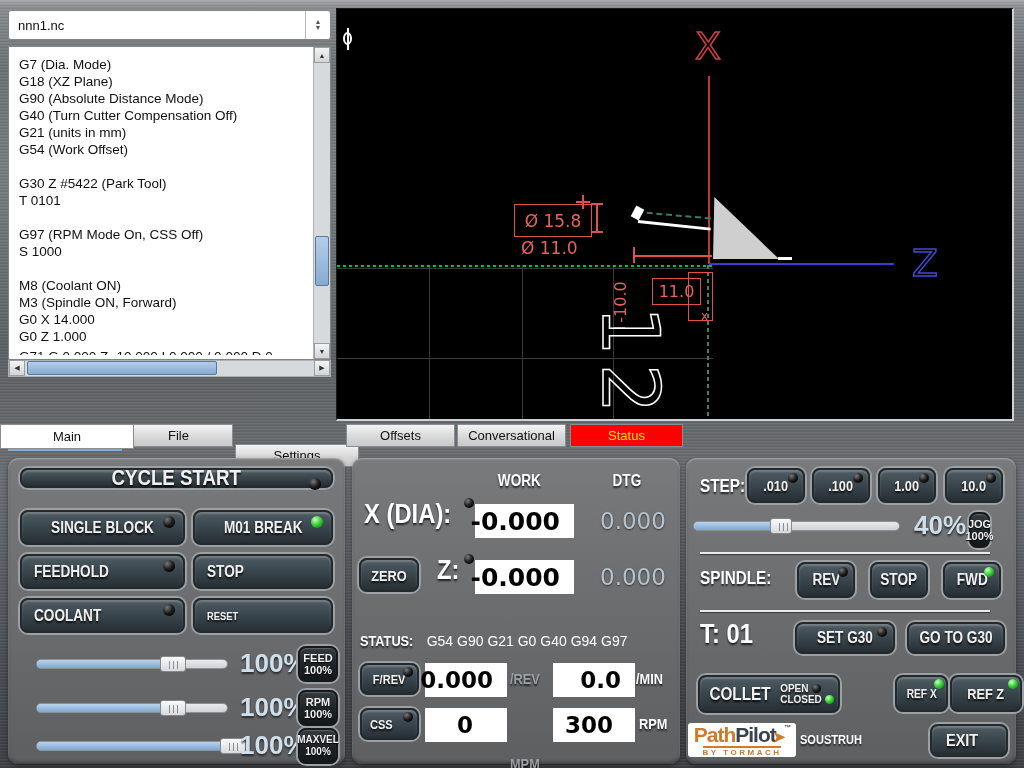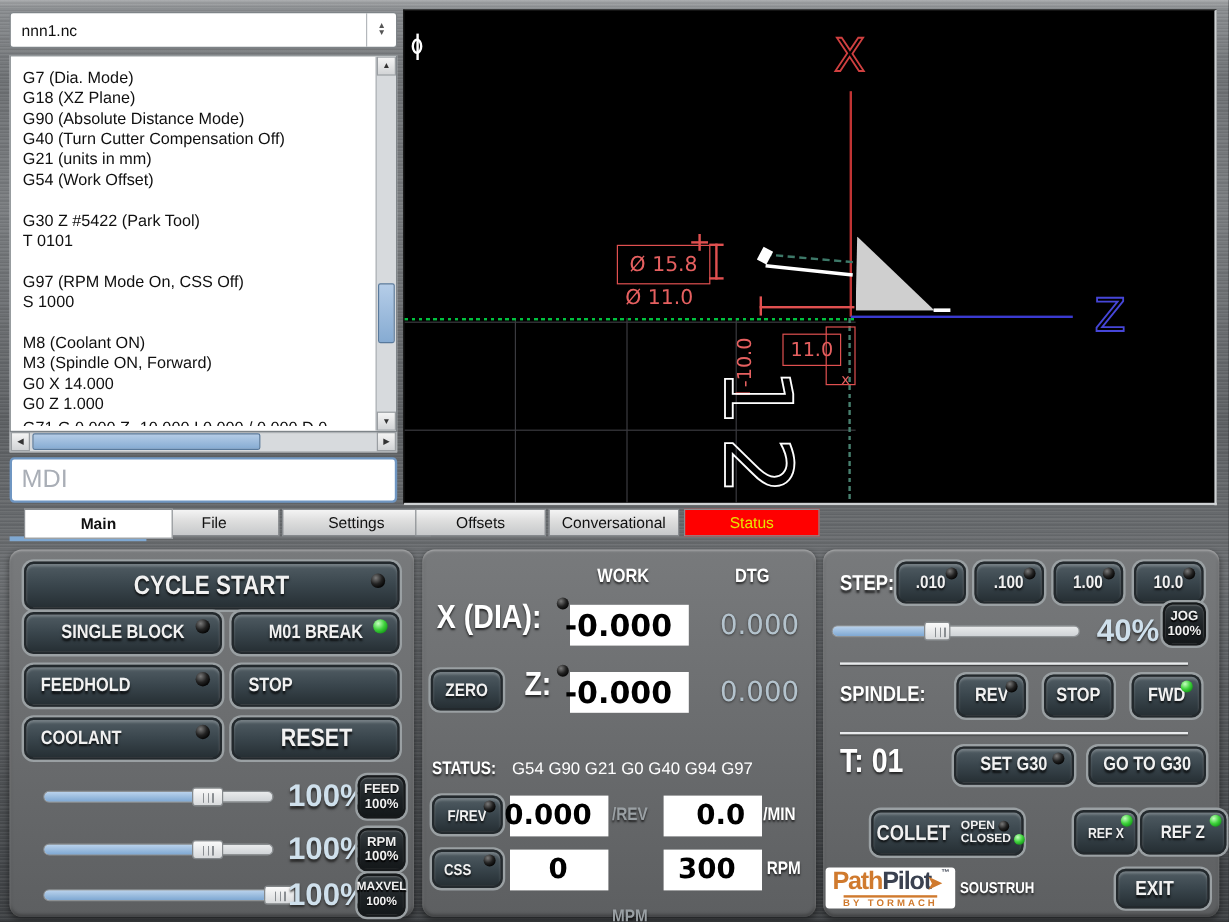--- a/index.html
+++ b/index.html
@@ -187,34 +187,31 @@
   <div class="abs hscroll">
     <div class="sbtn" style="left:0;top:-1px;">
         <span>◀</span>
       </div>
     <div class="sbtn" style="right:0;top:-1px;">
         <span>▶</span>
       </div>
     <div class="sthumb" style="left:18px;top:0px;width:190px;height:14px;"></div>
   </div>
 
-  <div class="abs mdi">
-    <input type="text" placeholder="MDI" style="">
-  </div>
-
-  <div class="abs tab active" style="left:20px;width:124px;font-weight:bold;">Main</div>
+
+  <div class="abs tab active" style="left:0;width:134px;">Main</div>
   <div class="abs tab" style="left:124px;width:109px;">File</div>
-  <div class="abs tab" style="left:235px;width:124px;">Settings</div>
+  <div class="abs tab" style="left:235px;width:124px;margin-top:20px;">Settings</div>
   <div class="abs tab" style="left:346px;width:109px;">Offsets</div>
   <div class="abs tab" style="left:457px;width:109px;">Conversational</div>
   <div class="abs tab alert" style="left:570px;width:113px;">Status</div>
   <div class="abs tab-underline"></div>
 
   <div id="panel-left" class="abs panel">
-    <div class="btn" style="left:12px;top:10px;width:313px;height:40px;font-size:22px;">
+    <div class="btn" style="left:12px;top:10px;width:313px;height:20px;font-size:22px;">
       <span class="cond">CYCLE START</span>
       <span class="led off" style="right:10px;top:8px;"></span>
     </div>
     <div class="btn" style="left:12px;top:52px;width:165px;height:35px;font-size:16px;">
       <span class="cond">SINGLE BLOCK</span>
       <span class="led off" style="right:8px;top:4px;"></span>
     </div>
     <div class="btn" style="left:185px;top:52px;width:140px;height:35px;font-size:16px;">
       <span class="cond">M01 BREAK</span>
       <span class="led green" style="right:8px;top:4px;"></span>
@@ -223,21 +220,21 @@
       <span class="cond-l">FEEDHOLD</span>
       <span class="led off" style="right:8px;top:4px;"></span>
     </div>
     <div class="btn" style="left:185px;top:96px;width:140px;height:35px;font-size:16px;justify-content:flex-start;padding-left:12px;">
       <span class="cond-l">STOP</span>
     </div>
     <div class="btn" style="left:12px;top:140px;width:165px;height:35px;font-size:16px;justify-content:flex-start;padding-left:12px;">
       <span class="cond-l">COOLANT</span>
       <span class="led off" style="right:8px;top:4px;"></span>
     </div>
-    <div class="btn" style="left:185px;top:140px;width:140px;height:35px;font-size:21px;justify-content:center;padding-left:12px;">
+    <div class="btn" style="left:185px;top:140px;width:140px;height:35px;font-size:11px;justify-content:flex-start;padding-left:12px;">
       <span class="cond-l">RESET</span>
     </div>
 
     <div class="slider" style="left:28px;top:198px;width:192px;">
       <div class="trough"></div>
         <div class="fill" style="width:134px;"></div>
       <div class="thumb" style="left:124px;"></div>
     </div>
     <div class="ovtext" style="left:232px;top:190px;">100%</div>
     <div class="btn-sm" style="left:290px;top:188px;width:40px;height:36px;">
@@ -327,21 +324,21 @@
       <span class="cond">10.0</span>
         <span class="led off small" style="right:5px;top:3px;"></span>
     </div>
 
     <div class="slider" style="left:7px;top:60px;width:207px;">
       <div class="trough"></div>
         <div class="fill" style="width:86px;"></div>
       <div class="thumb" style="left:77px;width:22px;"></div>
     </div>
     <div class="ovtext" style="left:228px;top:52px;">40%</div>
-    <div class="btn-sm" style="left:283px;top:44px;width:36px;height:36px;">
+    <div class="btn-sm" style="left:283px;top:54px;width:21px;height:36px;">
       <span>JOG</span>
         <span>100%</span>
     </div>
 
     <div class="rule" style="left:14px;top:94px;width:290px;"></div>
 
     <div class="abs whlabel" style="left:14px;top:110px;font-size:18px;"><span class="cond-l">SPINDLE:</span></div>
     <div class="btn" style="left:111px;top:104px;width:58px;height:36px;font-size:16px;">
       <span class="cond">REV</span>
         <span class="led off small" style="right:5px;top:3px;"></span>
@@ -358,21 +355,21 @@
 
     <div class="abs whlabel" style="left:14px;top:160px;font-size:28px;"><span class="cond-l">T: 01</span></div>
     <div class="btn" style="left:109px;top:164px;width:100px;height:32px;font-size:16px;">
       <span class="cond">SET G30</span>
         <span class="led off small" style="right:6px;top:3px;"></span>
     </div>
     <div class="btn" style="left:221px;top:164px;width:98px;height:32px;font-size:16px;">
       <span class="cond">GO TO G30</span>
     </div>
 
-    <div class="btn" style="left:12px;top:217px;width:127px;height:38px;font-size:18px;gap:4px;margin-left:28px;">
+    <div class="btn" style="left:12px;top:217px;width:142px;height:38px;font-size:18px;gap:4px;">
       <span class="cond">COLLET</span>
       <span style="display:flex;flex-direction:column;font-size:10px;line-height:11px;align-items:flex-start;">
         <span style="display:flex;align-items:center;gap:3px;">
             <span>OPEN</span>
             <span class="led off" style="position:static;width:9px;height:9px;"></span>
           </span>
         <span style="display:flex;align-items:center;gap:3px;">
             <span>CLOSED</span>
             <span class="led green" style="position:static;width:9px;height:9px;"></span>
           </span>

